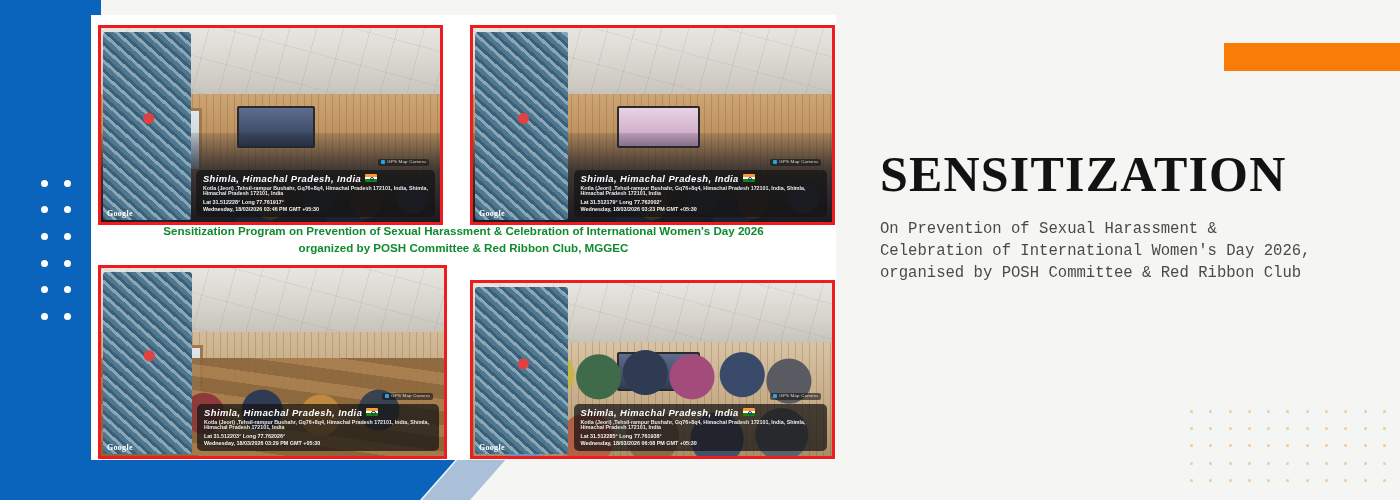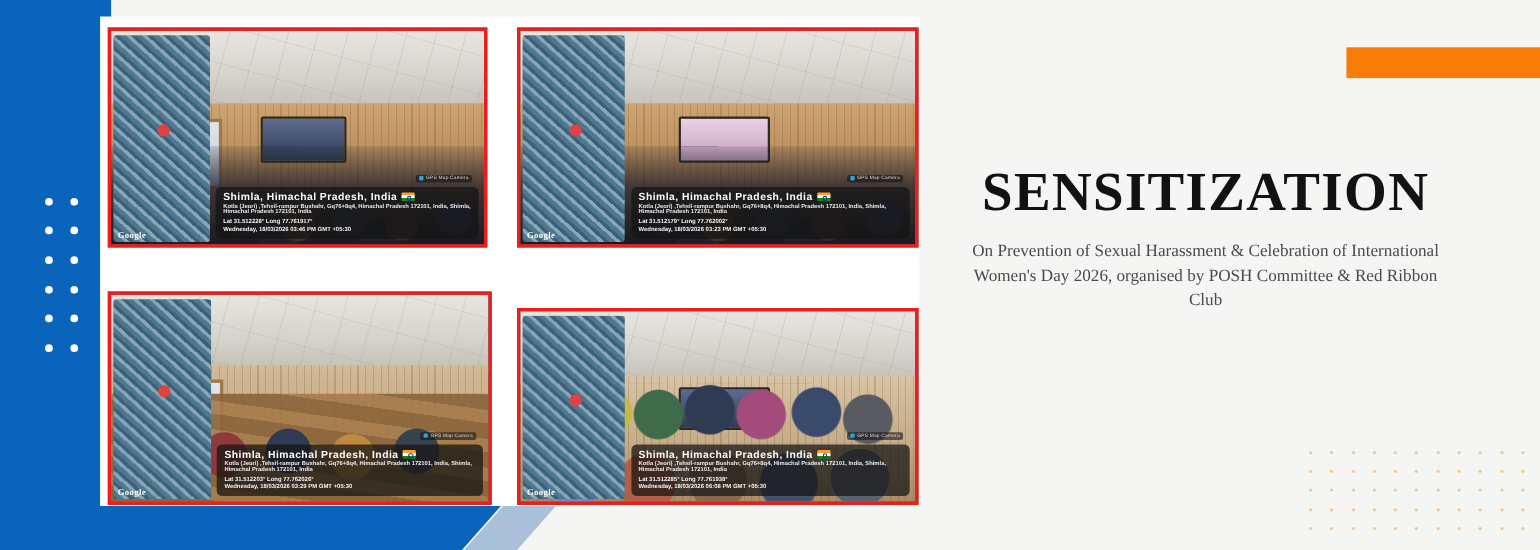--- a/index.html
+++ b/index.html
@@ -119,21 +119,21 @@
     padding:4px 6px 5px 7px;color:#fff;line-height:1.12;
   }
   .wm .badge{
     position:absolute;right:6px;top:-11px;
     font-size:4.4px;letter-spacing:.2px;color:#dcdcdc;
     background:rgba(20,20,20,.6);border-radius:2px;padding:1px 3px;
     display:flex;align-items:center;gap:2px;white-space:nowrap;
   }
   .wm .badge .gi{width:4px;height:4px;background:#2aa3e0;border-radius:1px;display:inline-block;}
   .wm .city{font-size:9.4px;font-weight:700;letter-spacing:.45px;white-space:nowrap;
-    display:flex;align-items:center;gap:4px;}
+    display:flex;align-items:flex-start;gap:4px;font-style:italic;}
   .flag{display:inline-block;width:12px;height:8px;border-radius:1px;
     background:linear-gradient(180deg,#ff9933 0 33.3%,#ffffff 33.3% 66.6%,#138808 66.6% 100%);
     position:relative;flex:0 0 auto;}
   .flag::after{content:"";position:absolute;left:50%;top:50%;width:2.5px;height:2.5px;
     margin:-1.25px 0 0 -1.25px;border:.6px solid #123a8f;border-radius:50%;}
   .wm .addr{font-size:5.3px;font-weight:700;color:#e9e9e9;margin-top:1px;}
   .wm .coords{font-size:5.4px;font-weight:700;color:#f2f2f2;margin-top:1.5px;}
   .wm .stamp{font-size:5.4px;font-weight:700;color:#f2f2f2;margin-top:1px;}
   .gmap{
     position:absolute;left:2px;bottom:2px;width:26%;top:4px;border-radius:3px;overflow:hidden;
@@ -149,30 +149,30 @@
 
   
   .caption{
     position:absolute;left:7px;top:208px;width:731px;text-align:center;
     color:#0f8a2e;font-weight:700;font-size:11.6px;line-height:1.45;
     font-family:"Liberation Sans", sans-serif;
   }
 
   
   .right{
-    position:absolute;left:880px;top:150px;width:432px;text-align:center;
+    position:absolute;left:880px;top:150px;width:432px;text-align:left;
   }
   .title{
     font-family:"Liberation Serif", serif;
     font-size:50px;line-height:.96;letter-spacing:1.2px;
     color:#121212;font-weight:700;margin:0;
   }
   .subtitle{
     margin:20px 0 0 0;font-size:15.6px;line-height:1.42;color:#4a4a4a;
-    font-family:Liberation Serif, serif;font-weight:400;
+    font-family:Liberation Mono, monospace;font-weight:400;
   }
 </style>
 </head>
 <body>
 
 <div id="stage">
 
   <div class="bg-blue-left"></div>
   <div class="dots-left">
     <i></i>
@@ -301,20 +301,24 @@
         <div class="city">
             <span>Shimla, Himachal Pradesh, India</span>
             <span class="flag"></span>
           </div>
         <div class="addr">Kotla (Jeori) ,Tehsil-rampur Bushahr, Gq76+8q4, Himachal Pradesh 172101, India, Shimla, Himachal Pradesh 172101, India</div>
         <div class="coords">Lat 31.512179° Long 77.762002°</div>
         <div class="stamp">Wednesday, 18/03/2026 03:23 PM GMT +05:30</div>
       </div>
     </div>
 
+    <div class="caption">
+      <div>Sensitization Program on Prevention of Sexual Harassment &amp; Celebration of International Women's Day 2026</div>
+      <div>organized by POSH Committee &amp; Red Ribbon Club, MGGEC</div>
+    </div>
 
     <div class="photo ph3">
       <div class="scene hall">
         <div class="ceiling"></div>
           <div class="ceilgrid"></div>
         <div class="wall"></div>
           <div class="wallgrain"></div>
         <div class="window"></div>
         <div class="benches"></div>
           <div class="figs"></div>

